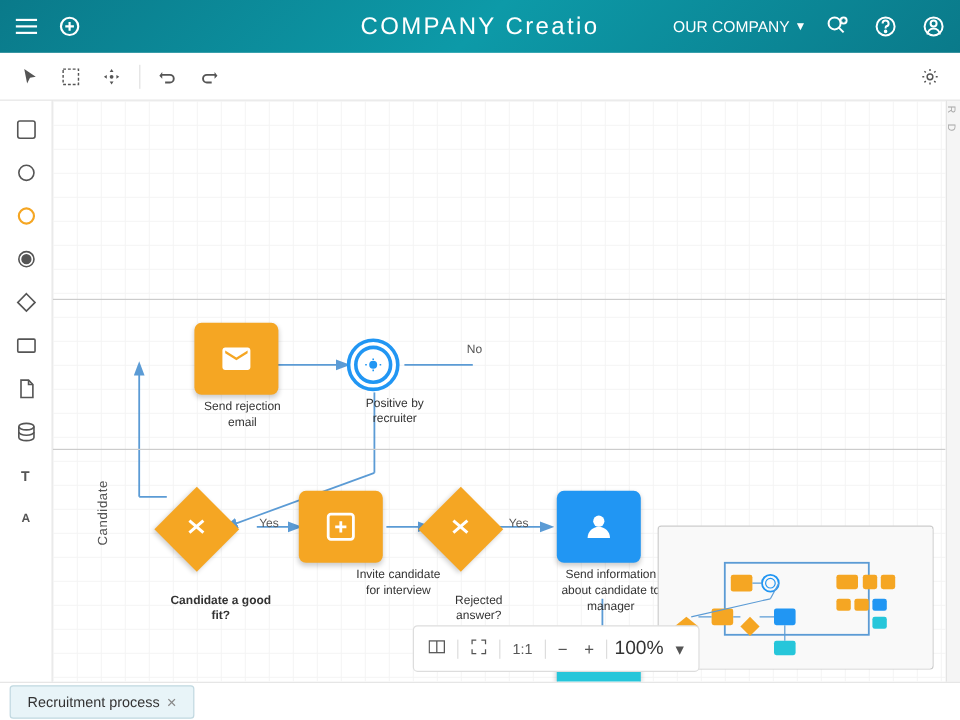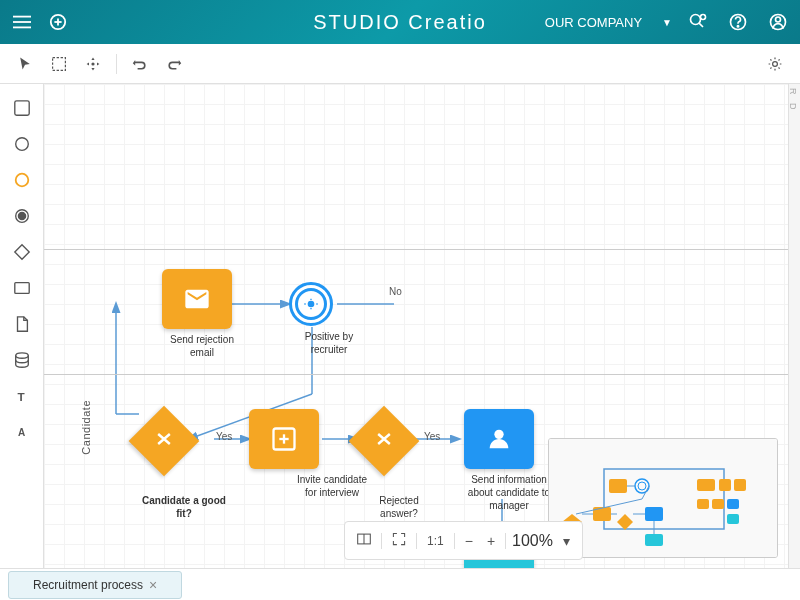--- a/index.html
+++ b/index.html
@@ -8,21 +8,21 @@
     
     #top-nav {
       display: flex; align-items: center; height: 44px;
       background: linear-gradient(135deg, #0a7a8a 0%, #0d9aa8 50%, #0a7a8a 100%);
       padding: 0 8px; gap: 8px; position: relative;
     }
     #top-nav .nav-left { display: flex; align-items: center; gap: 8px; }
     #top-nav .nav-center { position: absolute; left: 50%; transform: translateX(-50%); color: white; font-size: 18px; font-weight: 300; letter-spacing: 1px; }
     #top-nav .nav-right { margin-left: auto; display: flex; align-items: center; gap: 12px; color: white; font-size: 13px; }
     .nav-icon-btn { color: white; cursor: pointer; display: flex; align-items: center; justify-content: center; width: 28px; height: 28px; border-radius: 3px; }
-    .company-btn { display: flex; align-items: center; gap: 20px; color: white; cursor: pointer; font-size: 13px; font-weight: 500; }
+    .company-btn { display: flex; align-items: center; gap: 4px; color: white; cursor: pointer; font-size: 13px; font-weight: 500; }
     .company-btn .chevron { font-size: 10px; }
 
     
     #toolbar {
       display: flex; align-items: center; height: 40px; background: white;
       border-bottom: 1px solid #e0e0e0; padding: 0 10px; gap: 4px;
     }
     .toolbar-btn { display: flex; align-items: center; justify-content: center; width: 30px; height: 30px; border: none; background: transparent; cursor: pointer; border-radius: 3px; color: #555; }
     .toolbar-sep { width: 1px; height: 20px; background: #e0e0e0; margin: 0 4px; }
     .toolbar-right { margin-left: auto; }
@@ -55,21 +55,21 @@
       display: flex; flex-direction: column; padding: 4px 2px;
     }
     .right-panel-text { font-size: 9px; color: #aaa; writing-mode: vertical-rl; }
 
     
     #bottom-bar {
       height: 32px; background: white; border-top: 1px solid #e0e0e0;
       display: flex; align-items: center; padding: 0 8px; gap: 4px;
     }
     .tab-item {
-      display: flex; align-items: center; gap: 6px; padding: 0 24px; height: 28px;
+      display: flex; align-items: center; gap: 6px; padding: 0 14px; height: 28px;
       background: #e8f4f8; border: 1px solid #c0d8e0; border-radius: 3px; cursor: pointer;
       font-size: 12px; color: #333;
     }
     .tab-close { color: #888; font-size: 14px; cursor: pointer; line-height: 1; }
 
     
     .bpmn-node { position: absolute; text-align: center; }
     .bpmn-label { font-size: 10px; color: #333; margin-top: 4px; line-height: 1.3; }
 
     
@@ -152,21 +152,21 @@
     </div>
     <div class="nav-icon-btn">
       <svg viewBox="0 0 20 20" fill="none" stroke="white" stroke-width="2" width="18" height="18">
           <circle cx="10" cy="10" r="8"></circle>
           <line x1="10" y1="6" x2="10" y2="14"></line>
           <line x1="6" y1="10" x2="14" y2="10"></line>
         </svg>
     </div>
   </div>
   <div class="nav-center">
-    <span style="font-weight:300; font-size:20px; letter-spacing:2px;">STUDIO Creatio</span>
+    <span style="font-weight:300; font-size:20px; letter-spacing:2px;">COMPANY Creatio</span>
   </div>
   <div class="nav-right">
     <div class="company-btn">
       <span>OUR COMPANY</span>
       <span class="chevron">▼</span>
     </div>
     <div class="nav-icon-btn">
       <svg viewBox="0 0 24 24" fill="none" stroke="white" stroke-width="2" width="20" height="20">
           <circle cx="9" cy="9" r="6"></circle>
           <path d="M13 13l5 5"></path>

